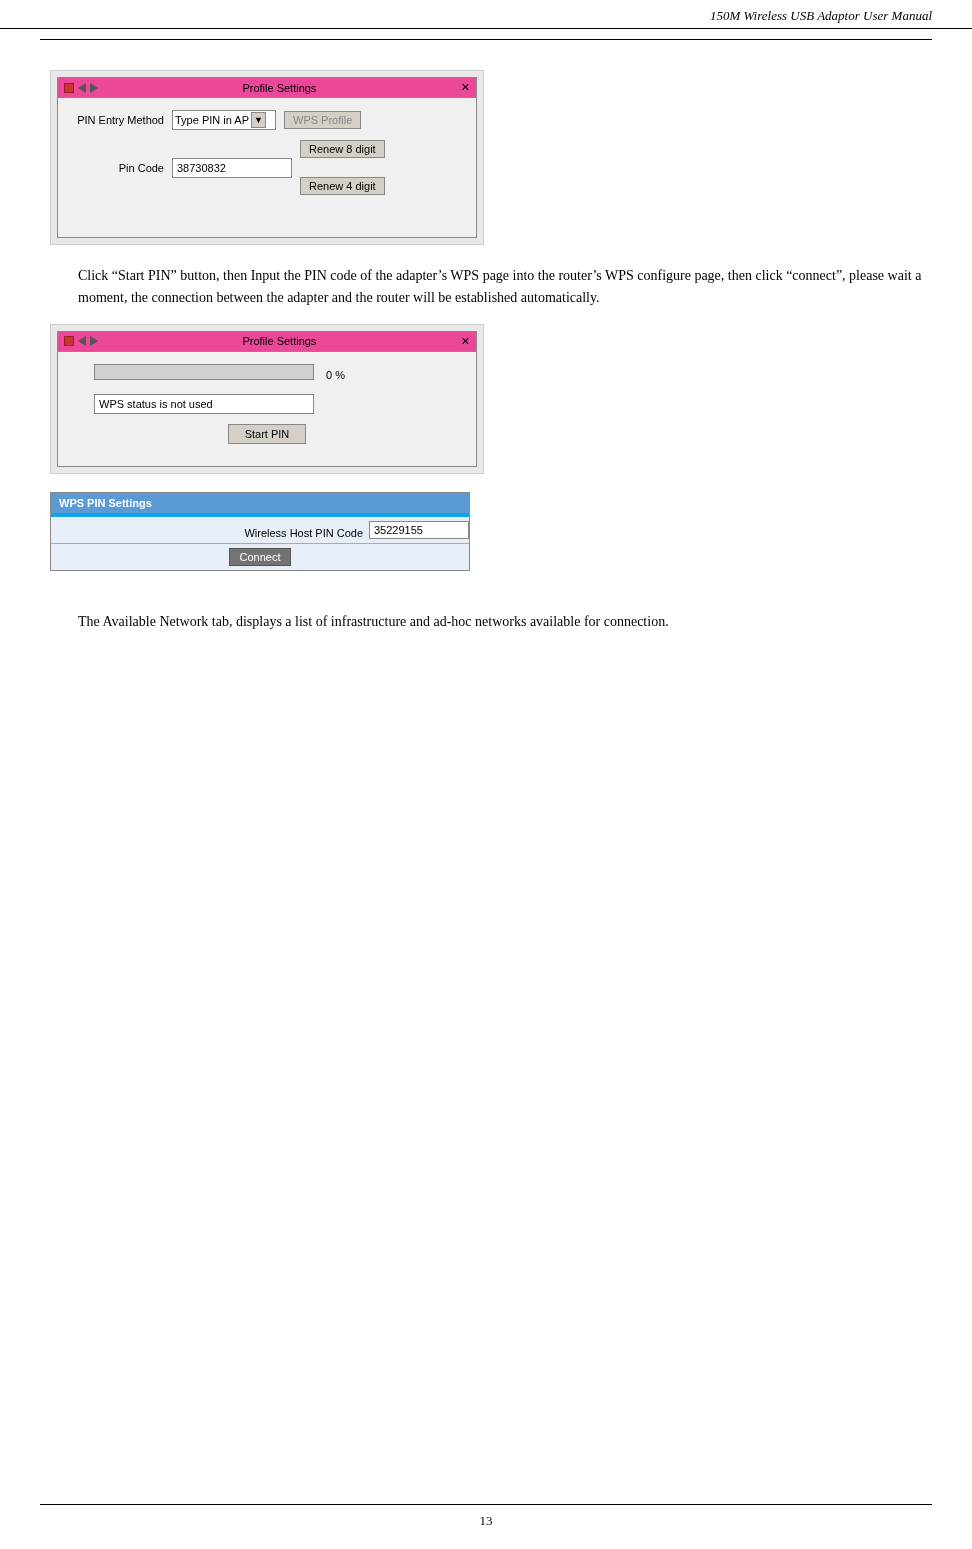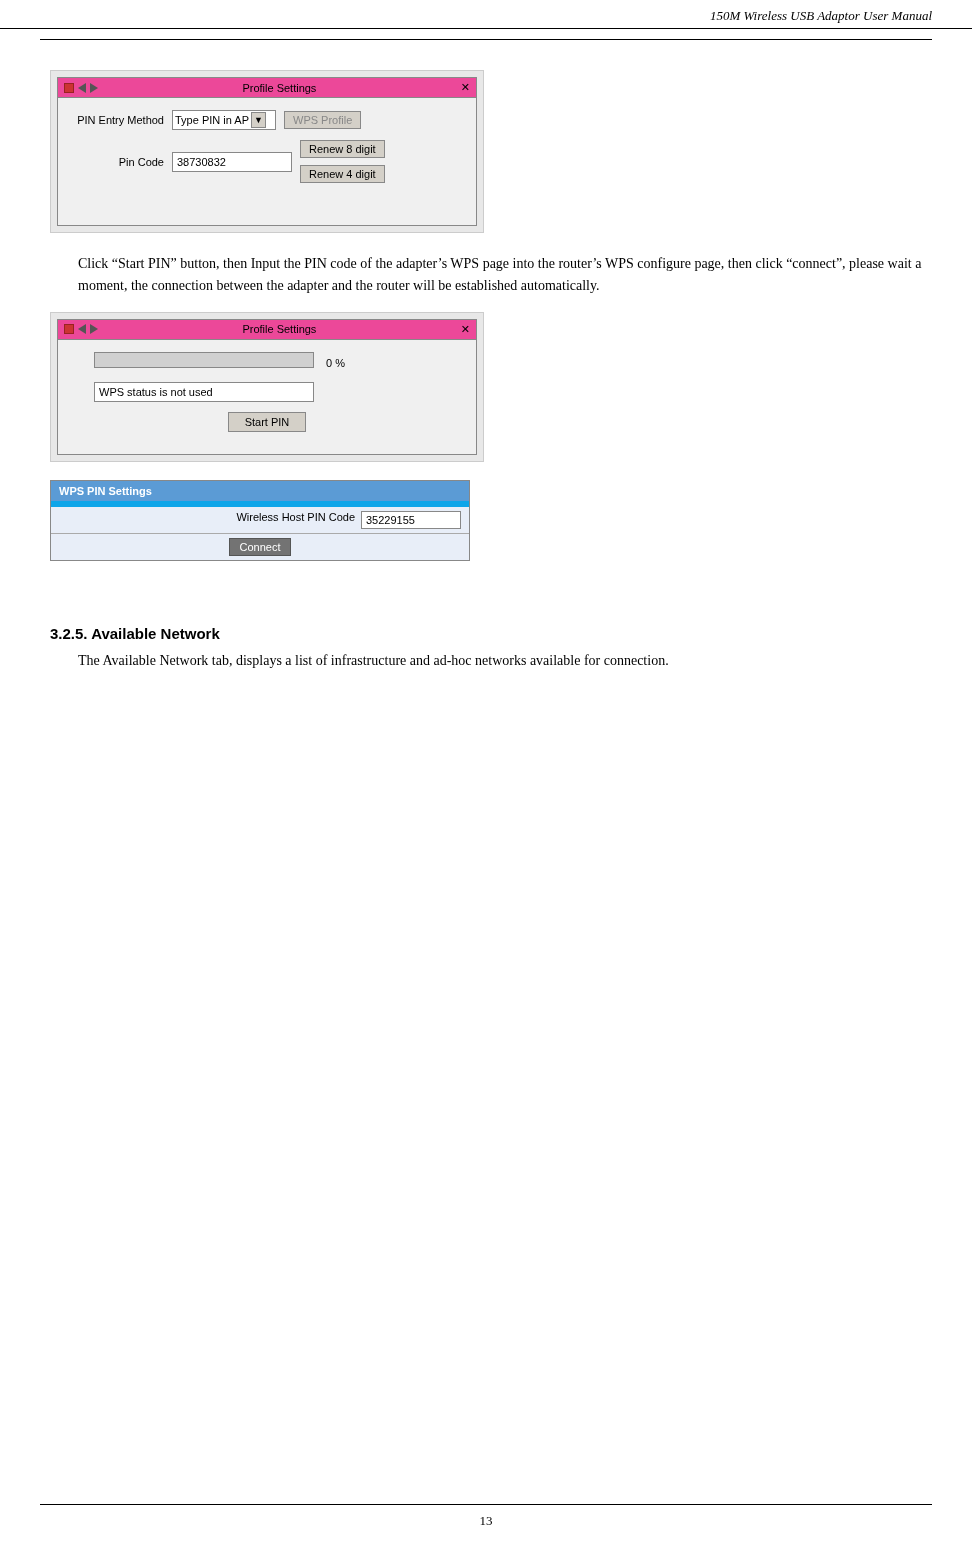--- a/index.html
+++ b/index.html
@@ -188,24 +188,24 @@
     .wps-table-header {
       background: #5b9bd5;
       color: #fff;
       padding: 4px 8px;
       font-weight: bold;
       font-size: 11px;
     }
 
     .wps-table-row {
       display: flex;
-      align-items: flex-start;
-      padding: 4px 8px;
+      align-items: flex-end;
+      padding: 4px 0;
       background: #e8eef8;
-      border-top: 6px solid #0ea5e9;
+      border-top: 4px solid #0ea5e9;
     }
 
     .wps-row-label {
       flex: 1;
       text-align: right;
       padding-right: 6px;
       font-size: 11px;
     }
 
     .wps-row-input {
@@ -323,21 +323,21 @@
           <div class="form-dropdown" style="width:104px;">
             <span>Type PIN in AP</span>
             <span class="dropdown-arrow">▼</span>
           </div>
           <button class="btn-gray" style="color:#888;">WPS Profile</button>
         </div>
 
         <div class="form-row">
           <span class="form-label">Pin Code</span>
           <input type="text" class="form-input" style="width: 120px;" value="38730832">
-          <div style="display:flex;flex-direction:column;gap:7px;">
+          <div style="display:flex;flex-direction:column;gap:19px;">
             <button class="btn-gray">Renew 8 digit</button>
             <button class="btn-gray">Renew 4 digit</button>
           </div>
         </div>
         <div style="height:20px;"></div>
       </div>
     </div>
   </div>
 
   
@@ -385,21 +385,20 @@
       <input type="text" class="wps-row-input" value="35229155" style="">
     </div>
     <div class="wps-connect-row">
       <button class="btn-blue">Connect</button>
     </div>
   </div>
 
   <br><br>
 
   
-  <div class="section-heading">3.2.5. Available Network</div>
   <p class="section-intro">The Available Network tab, displays a list of infrastructure and ad-hoc networks available for connection.</p>
 
 </div>
 
 <hr class="footer-line" style="position:absolute; bottom:44px; left:0; right:0; margin:0 40px;">
 <div class="page-footer">
   <span>13</span>
 </div>
 
 </body></html>

